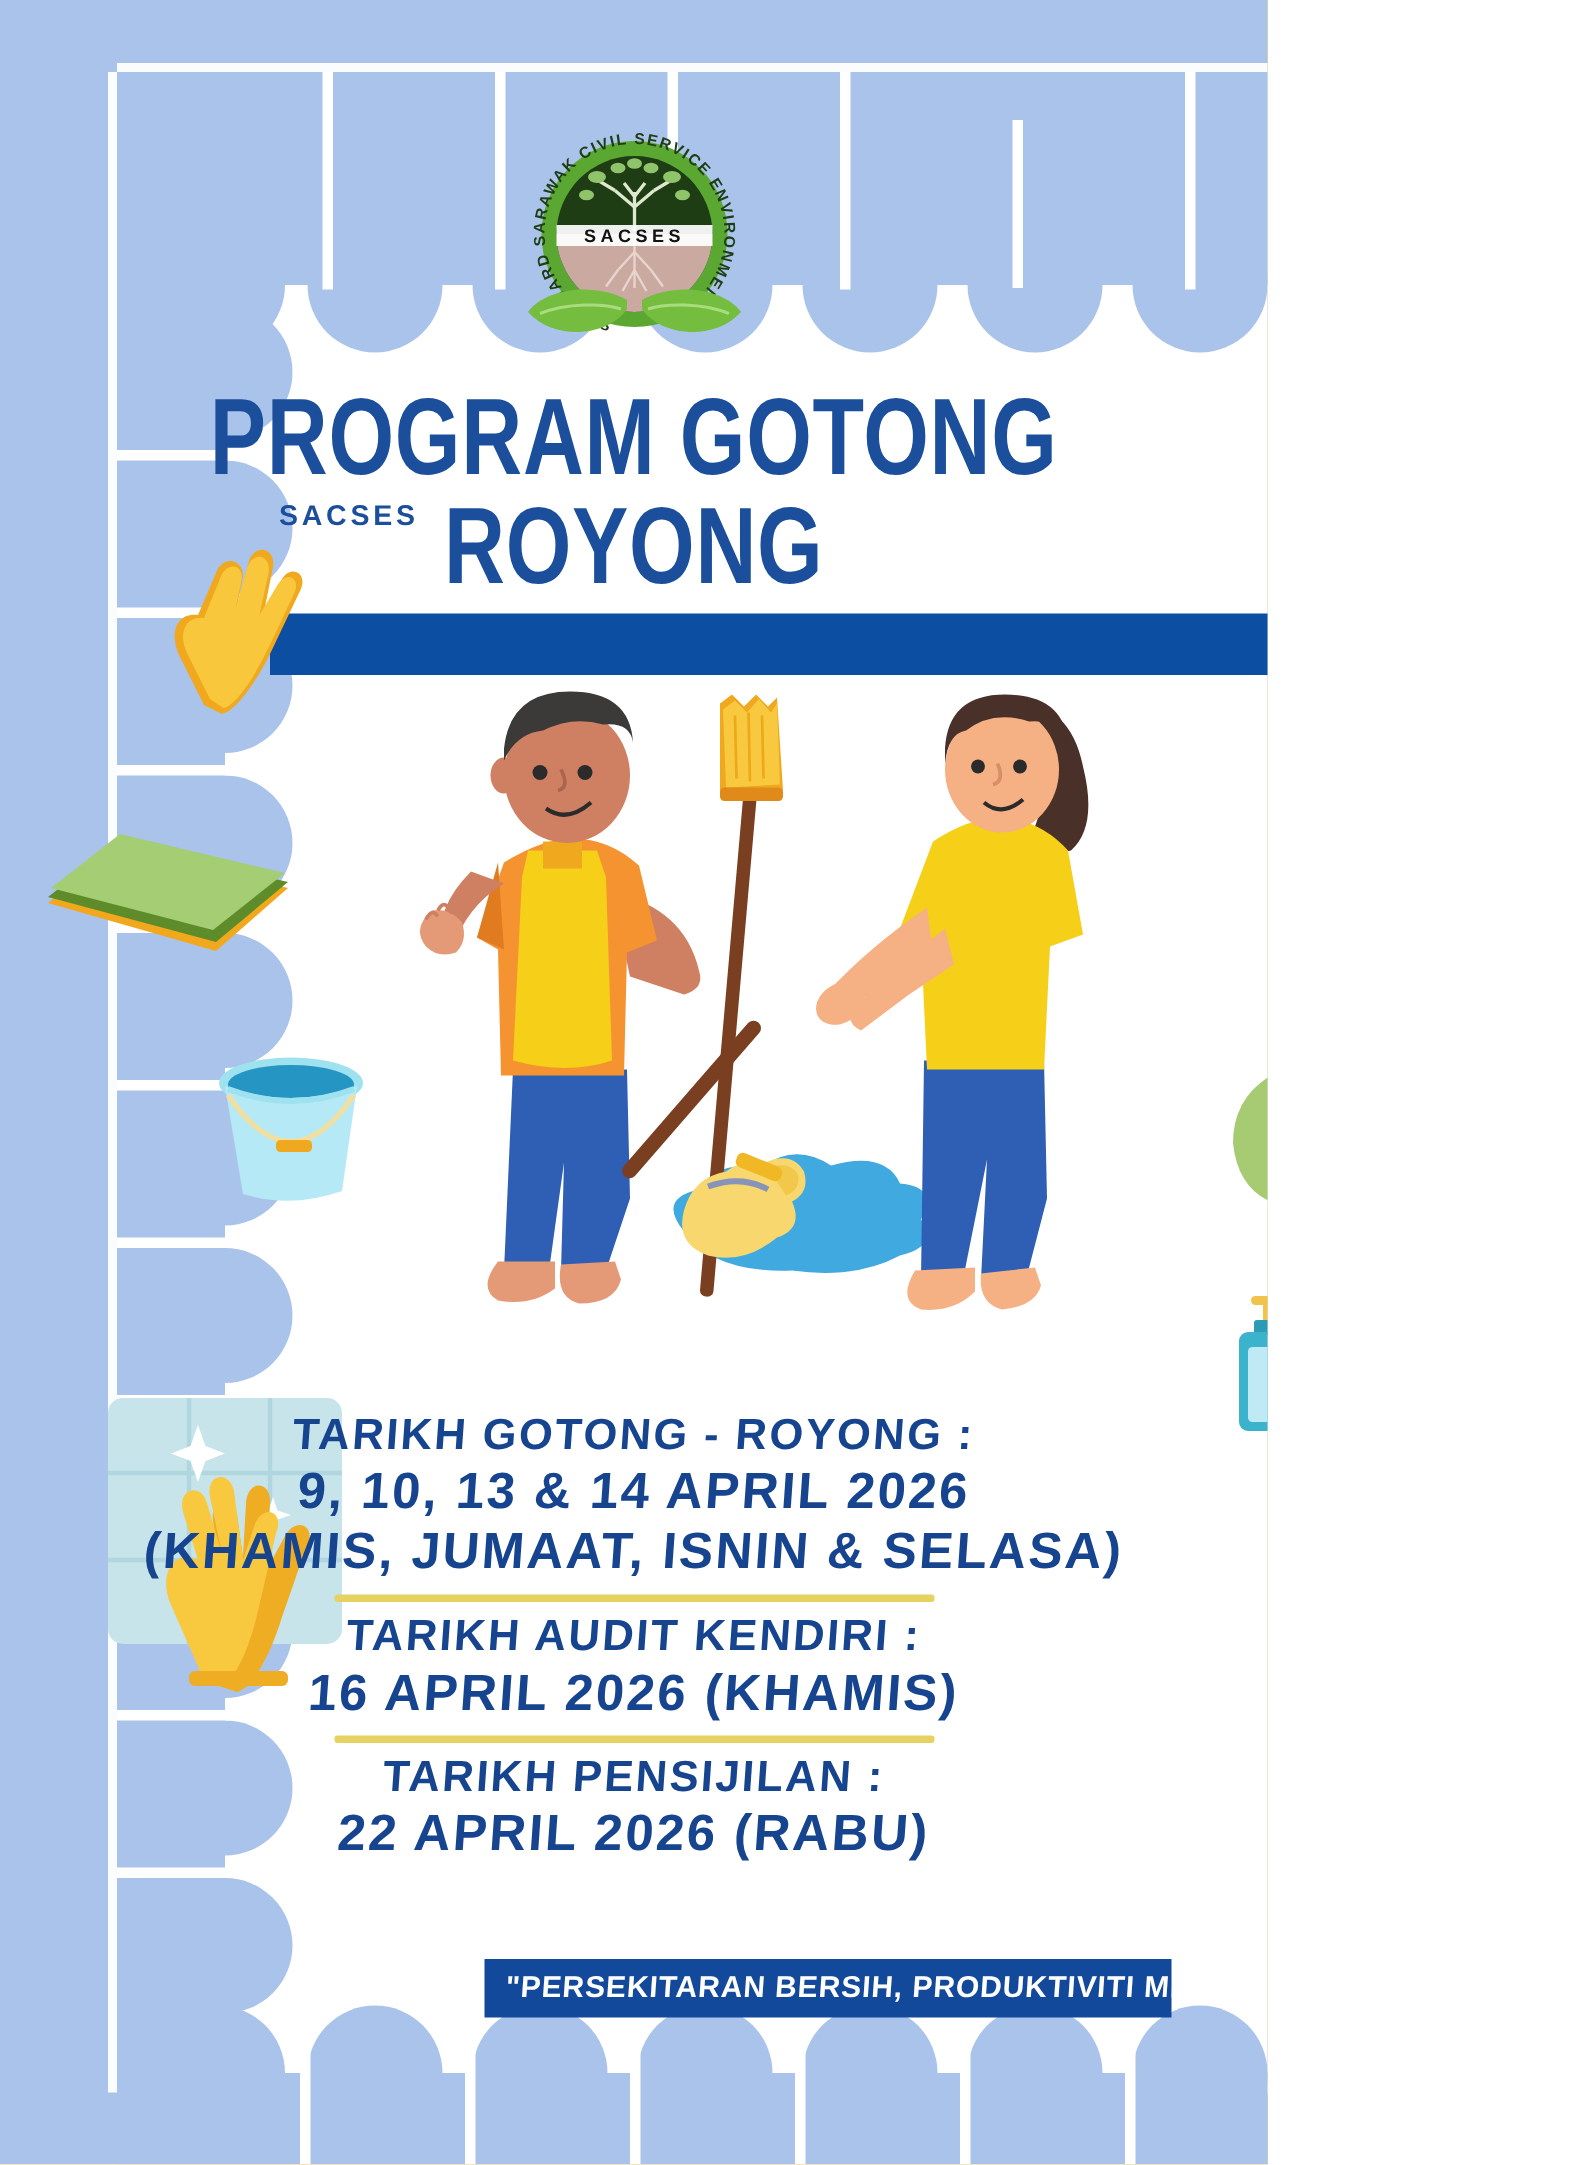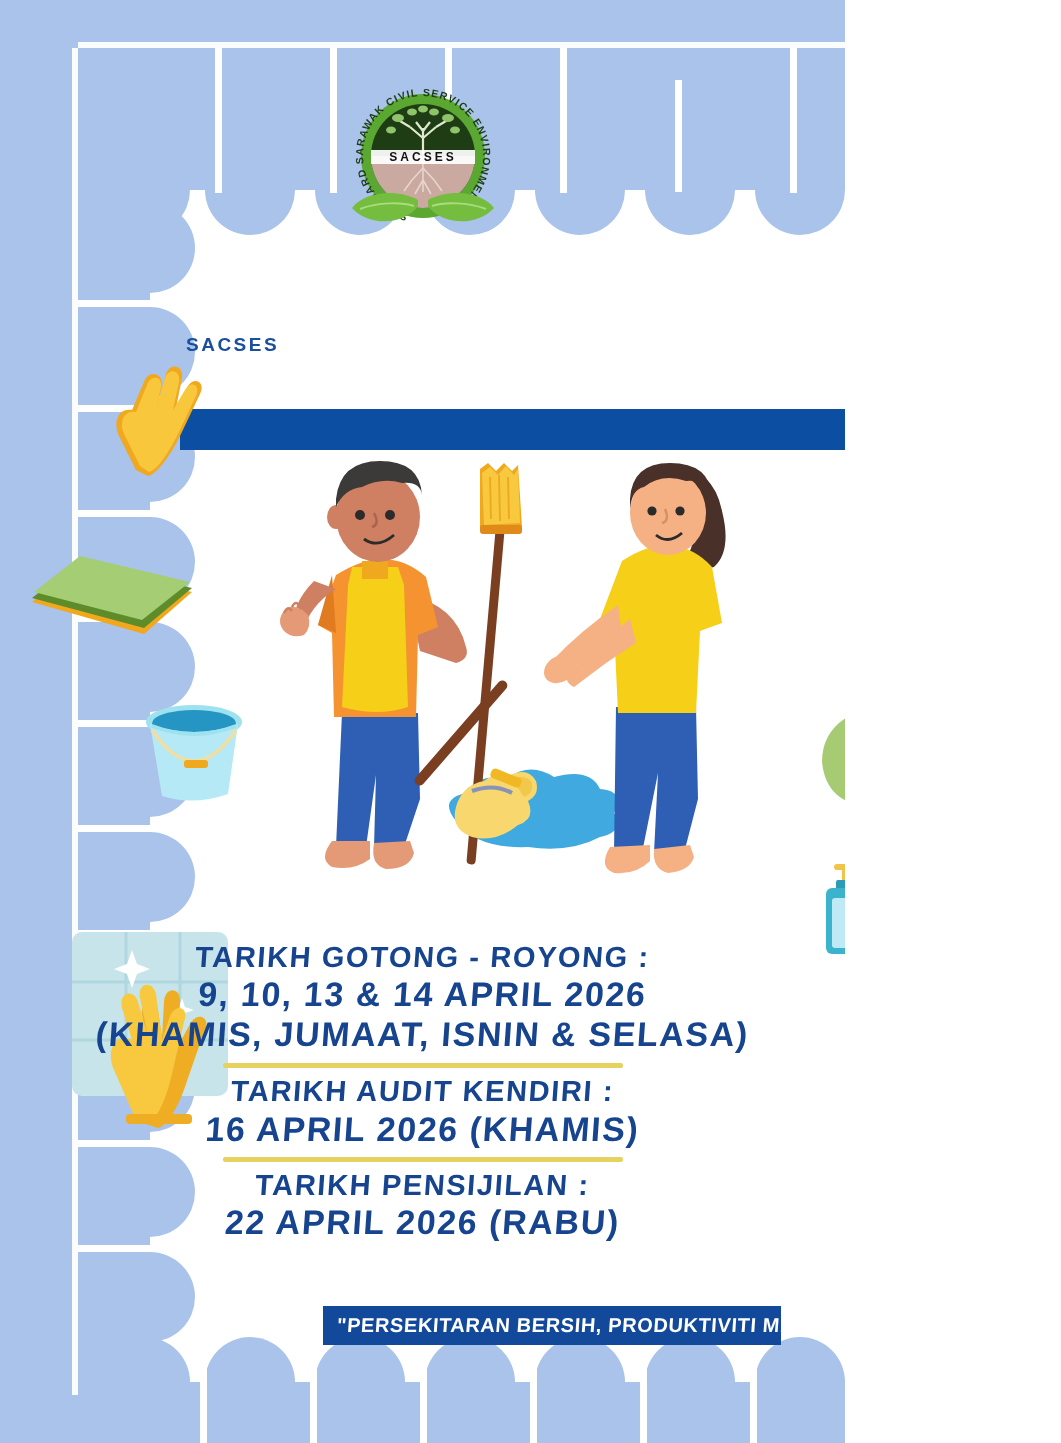--- a/index.html
+++ b/index.html
@@ -255,20 +255,23 @@
         <textPath href="#ringpath" startOffset="4%">STANDARD SARAWAK CIVIL SERVICE ENVIRONMENTAL</textPath>
       </text>
 
       <path d="M110 112 C88 100 56 104 44 120 C62 140 98 136 110 118 Z" fill="#74bd3f"></path>
       <path d="M120 112 C142 100 174 104 186 120 C168 140 132 136 120 118 Z" fill="#74bd3f"></path>
       <path d="M52 121 C70 114 94 114 106 118" stroke="#a8dd7e" stroke-width="2" fill="none"></path>
       <path d="M178 121 C160 114 136 114 124 118" stroke="#a8dd7e" stroke-width="2" fill="none"></path>
     </svg>
   </div>
 
+  <div class="title-block">
+    <div class="main-title">PROGRAM GOTONG ROYONG</div>
+  </div>
   <div class="sub-title">SACSES</div>
   <div class="blue-bar"></div>
 
   <svg class="art" style="left:92px;top:352px;" width="130" height="130" viewBox="0 0 130 130">
     <g fill="#f0a81e">
       <path d="M44 118 L28 86 C20 70 26 56 40 58 L52 30 C56 18 70 20 70 32 L66 52
                L74 22 C78 10 92 13 90 26 L84 56 L96 34 C102 24 114 30 108 42
                L88 84 C80 100 66 122 56 124 Z"></path>
     </g>
     <g fill="#f8c73c">

